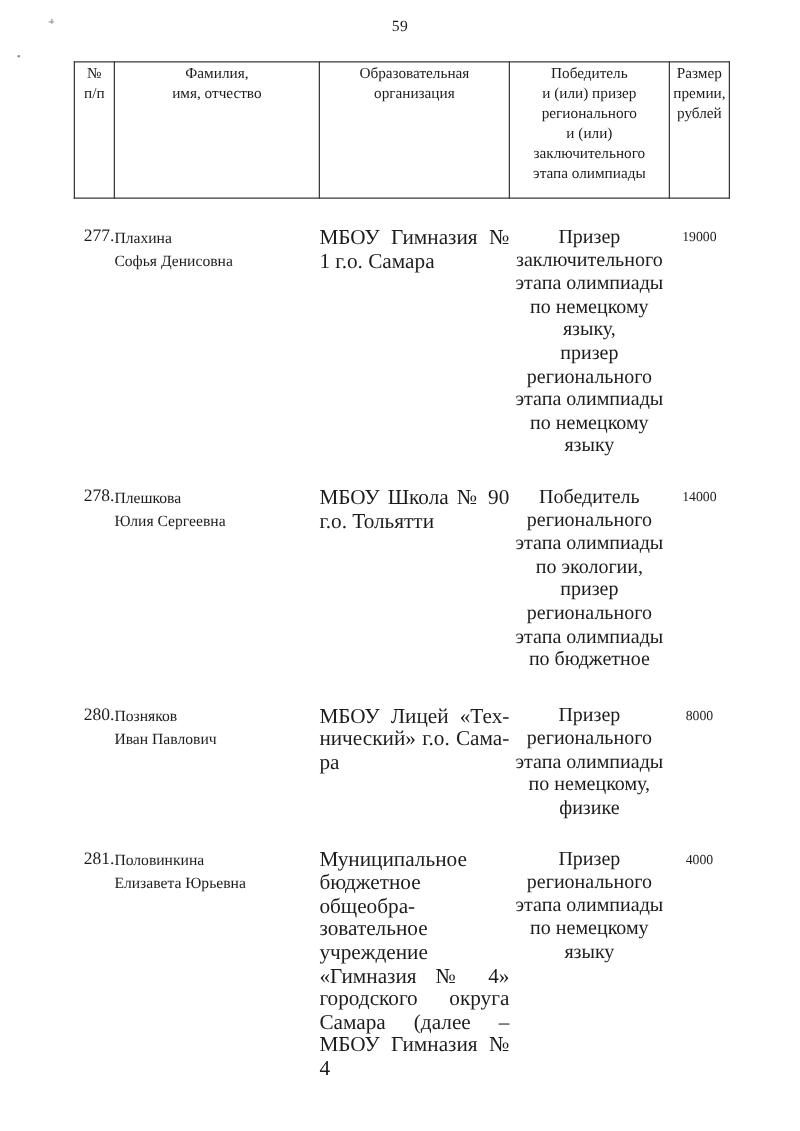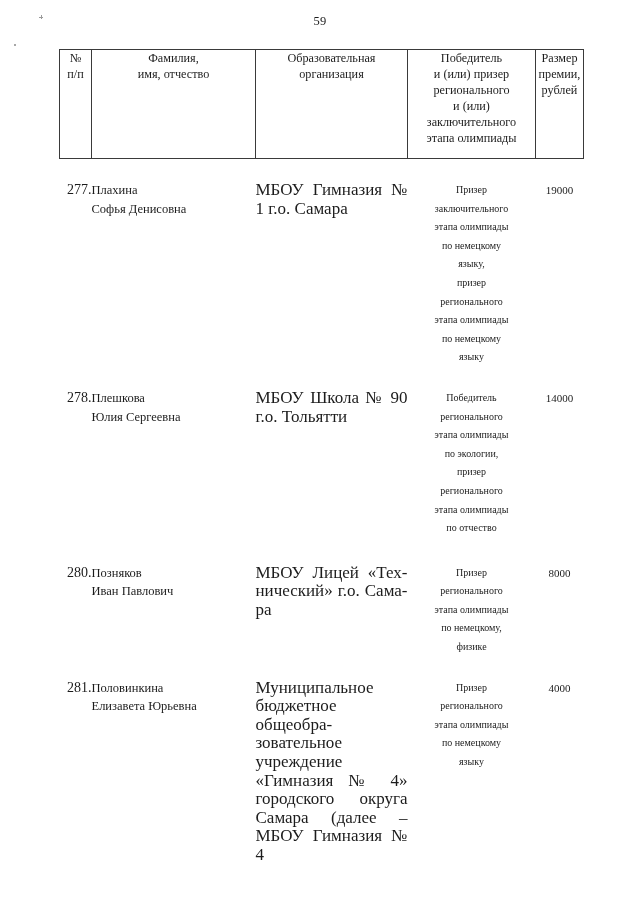--- a/index.html
+++ b/index.html
@@ -98,21 +98,21 @@
     text-align: justify;
     text-align-last: left;
     font-size: 17px;
     line-height: 18.6px;
     padding-left: 3px;
     padding-right: 4px;
     hyphens: manual;
   }
   .row-award {
     text-align: center;
-    font-size: 10px;
+    font-size: 16px;
     line-height: 18.6px;
     padding-left: 2px;
     padding-right: 2px;
   }
   .row-award .ln { display: block; }
   .row-sum {
     text-align: center;
     font-size: 11px;
     line-height: 18.6px;
   }
@@ -207,21 +207,21 @@
       </td>
       <td class="row-org">МБОУ Школа № 90 г.о. Тольятти</td>
       <td class="row-award">
         <span class="ln">Победитель</span>
         <span class="ln">регионального</span>
         <span class="ln">этапа олимпиады</span>
         <span class="ln">по экологии,</span>
         <span class="ln">призер</span>
         <span class="ln">регионального</span>
         <span class="ln">этапа олимпиады</span>
-        <span class="ln">по отчество</span>
+        <span class="ln">по бюджетное</span>
       </td>
       <td class="row-sum">14000</td>
     </tr>
 
     <tr class="spacer-row">
         <td colspan="5"></td>
       </tr>
 
 
     <tr class="spacer-row tight">

